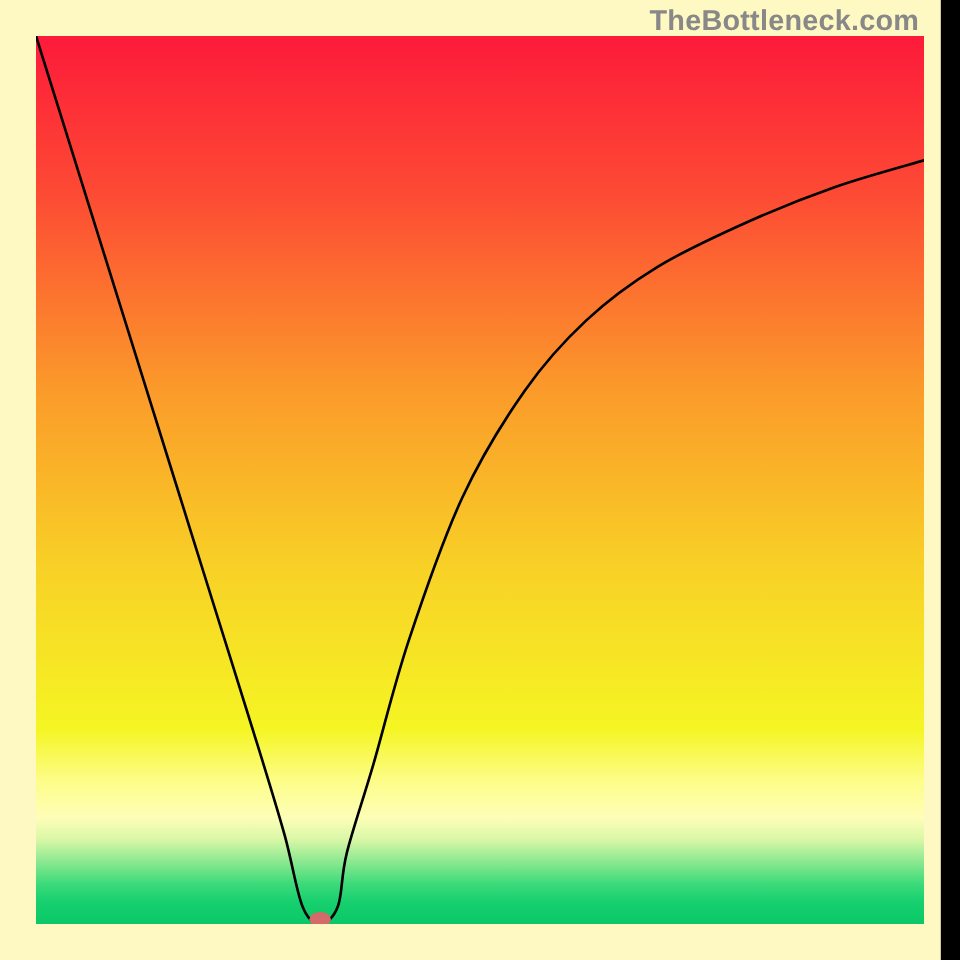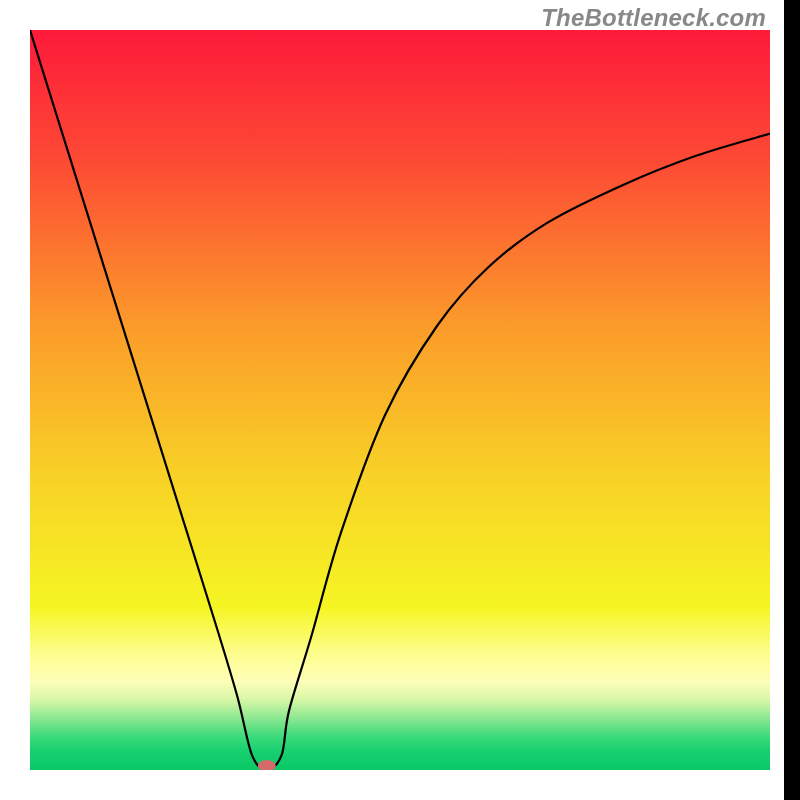--- a/index.html
+++ b/index.html
@@ -8,22 +8,21 @@
     width: 800px;
     height: 800px;
     background: #000;
     font-family: Arial, Helvetica, sans-serif;
     overflow: hidden;
   }
   .frame {
     position: relative;
     width: 784px;
     height: 800px;
-    background: #ffffff;
-    font-style: italic;
+    background: #fef9c3;
   }
   .watermark {
     position: absolute;
     top: 4px;
     right: 18px;
     color: #888;
     font-size: 24px;
     font-weight: 600;
     letter-spacing: 0.2px;
     user-select: none;

